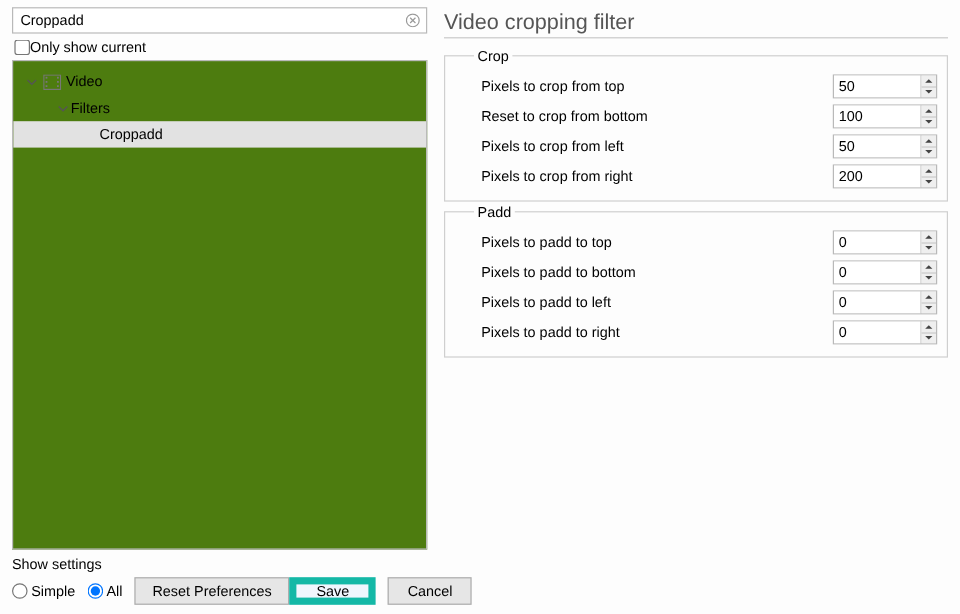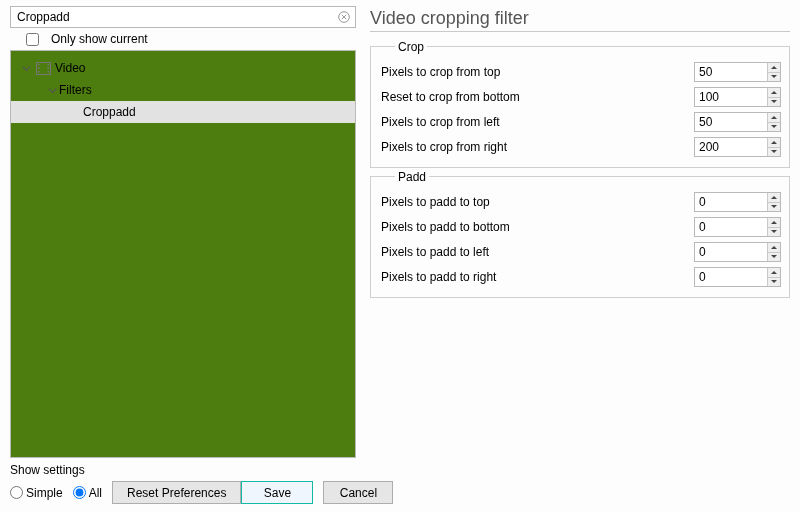--- a/index.html
+++ b/index.html
@@ -7,58 +7,58 @@
   .root { display: flex; flex-direction: column; width: 800px; height: 512px; padding: 6px 10px 8px 10px; }
   .main { flex: 1 1 auto; display: flex; gap: 14px; min-height: 0; }
   .left-col { width: 346px; display: flex; flex-direction: column; }
   .right-col { flex: 1 1 auto; display: flex; flex-direction: column; }
 
   .search-wrap { position: relative; width: 100%; }
   .search-input { width: 100%; height: 22px; border: 1px solid #b9b9b9; padding: 1px 24px 1px 6px; font-size: 12px; color: #000; outline: none; background: #fff; }
   .search-clear { position: absolute; right: 4px; top: 50%; transform: translateY(-50%); width: 16px; height: 16px; display: flex; align-items: center; justify-content: center; color: #777; border-radius: 8px; }
   .search-clear svg { display: block; }
 
-  .only-row { display: flex; align-items: center; margin: 4px 0 4px 16px; gap: 12px; }
+  .only-row { display: flex; align-items: center; margin: 4px 0 4px 2px; gap: 0; }
   .only-row input[type=checkbox]{ margin: 0; width:13px; height:13px; }
 
   .tree-box { flex: 1 1 auto; border: 1px solid #b9b9b9; background: #4d7c0f; overflow: auto; padding-top: 6px; }
   .tree-row { display: flex; align-items: center; height: 22px; padding-right: 4px; }
   .chev { width: 14px; height: 14px; display: inline-flex; align-items: center; justify-content: center; color: #555; }
   .chev svg { display:block; }
   .node-icon { width: 16px; height: 16px; display:inline-flex; align-items:center; justify-content:center; margin: 0 4px 0 2px; color:#666; }
   .tree-label { }
   .tree-row.selected { background: #e2e2e2; }
   .tree-row.lvl0 { padding-left: 8px; }
   .tree-row.lvl1 { padding-left: 34px; }
   .tree-row.lvl2 { padding-left: 72px; }
 
   .right-title { font-size: 18px; color: #555; font-weight: 400; margin: 2px 0 2px 0; }
   .right-sep { height: 1px; background: #c9c9c9; margin-bottom: 14px; }
   .fieldset { border: 1px solid #cfcfcf; margin: 0 0 8px 0; padding: 8px 8px 8px 8px; }
   .fs-legend { font-size: 12px; color: #000; position: relative; top: -15px; background: #fdfdfd; display:inline-block; padding: 0 3px; margin-left: 16px; }
   .fs-body { margin-top: -10px; }
   .field-row { display: flex; align-items: center; height: 25px; }
-  .field-label { flex: 1 1 auto; padding-left: 2px; }
+  .field-label { flex: 1 1 auto; padding-left: 2px; margin-left: 20px; }
   .spin { display: flex; align-items: stretch; border: 1px solid #b9b9b9; background: #fff; height: 20px; }
   .spin input { width: 72px; border: none; outline: none; text-align: left; padding: 0 4px; font-size: 12px; background: #fff; }
   .spin-btns { display: flex; flex-direction: column; width: 13px; border-left: 1px solid #c9c9c9; }
   .spin-btn { flex: 1 1 50%; display: flex; align-items: center; justify-content: center; background: #efefef; }
   .spin-btn + .spin-btn { border-top: 1px solid #c9c9c9; }
   .tri-up, .tri-down { width:0; height:0; border-left: 3px solid transparent; border-right: 3px solid transparent; }
   .tri-up { border-bottom: 3px solid #444; }
   .tri-down { border-top: 3px solid #444; }
 
   .footer { display: flex; align-items: flex-end; margin-top: 6px; height: 40px; }
   .footer-left { display: flex; flex-direction: column; gap: 4px; }
   .show-label { font-size: 12px; }
   .radio-row { display: flex; align-items: center; gap: 10px; }
   .radio-item { display: flex; align-items: center; gap: 3px; }
   .radio-item input { margin:0; }
   .btn { height: 23px; min-width: 70px; padding: 0 14px; border: 1px solid #adadad; background: #e6e6e6; font-size: 12px; display: inline-flex; align-items:center; justify-content:center; }
-  .btn-primary { border: 1px solid #14b8a6; background: #f0f6fd; min-width: 72px; }
+  .btn-primary { border: 6px solid #14b8a6; background: #f0f6fd; min-width: 72px; }
   .footer-right { display:flex; gap: 10px; align-items:center; }
 
 </style>
 </head>
 <body>
 
 <div class="root">
   <div class="main">
     <div class="left-col">
       <div class="search-wrap">

